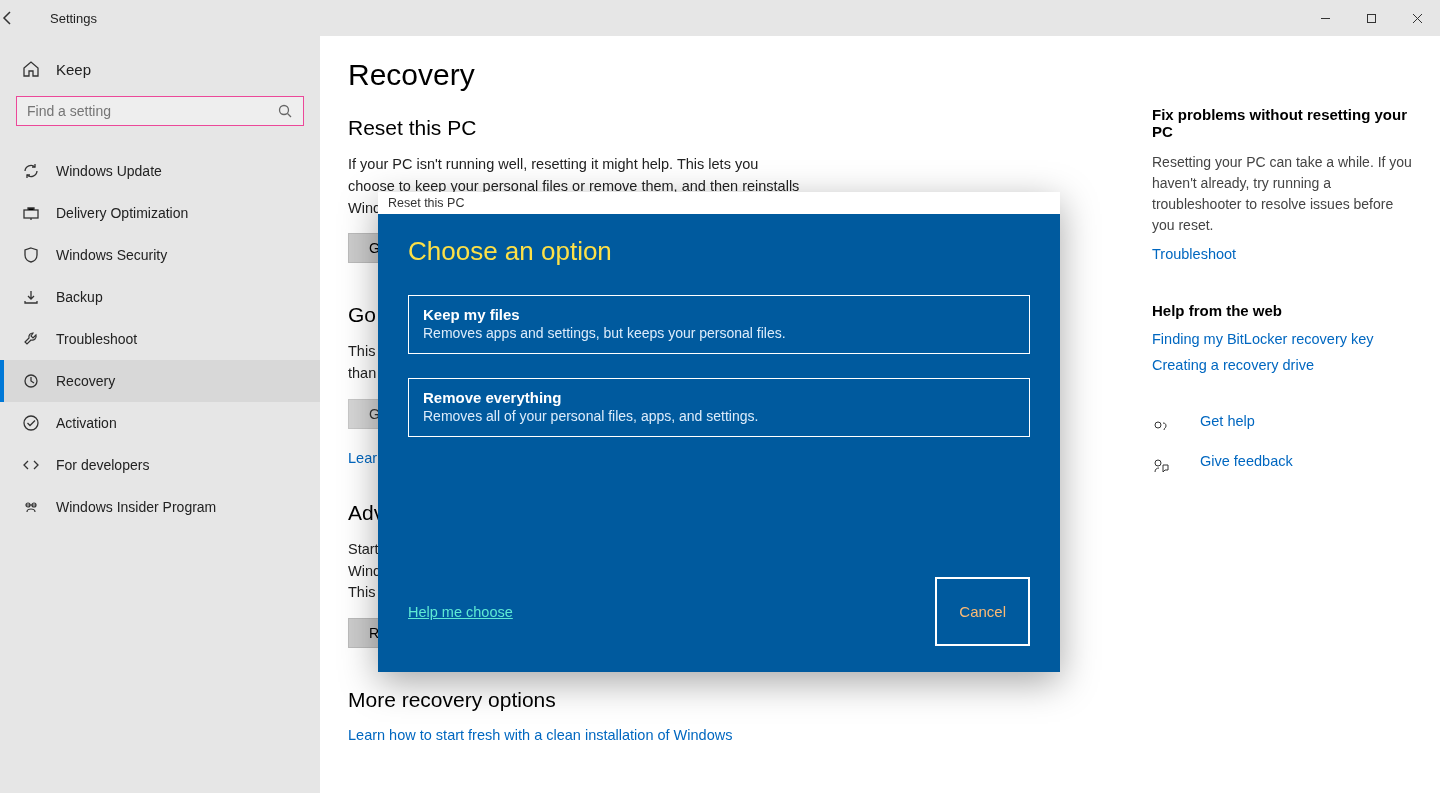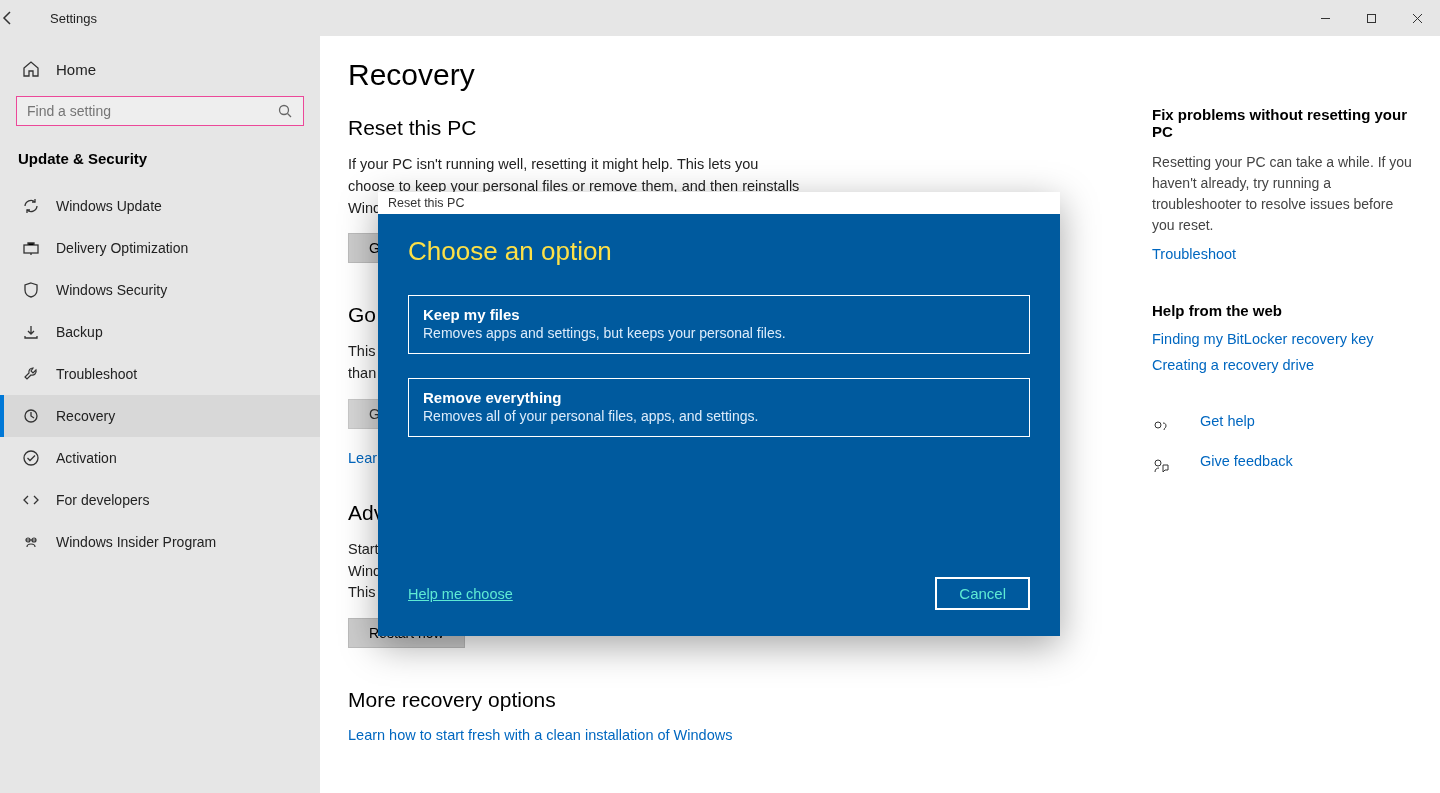--- a/index.html
+++ b/index.html
@@ -40,21 +40,21 @@
 
 .overlay-dialog { position: absolute; left: 378px; top: 192px; width: 682px; background: #005A9E; box-shadow: 0 10px 35px rgba(0,0,0,0.35); }
 .dialog-title-strip { background: #fff; padding: 4px 10px; font-size: 12.5px; color: #333; }
 .dialog-body { padding: 22px 30px 26px; color: #fff; }
 .dialog-heading { font-size: 26px; font-weight: 400; margin-bottom: 28px; color: #fde047; }
 .option-box { border: 1.5px solid #fff; padding: 10px 14px 12px; margin-bottom: 24px; }
 .option-box .opt-title { font-weight: 700; font-size: 15px; }
 .option-box .opt-desc { font-size: 14px; color: #dcecfb; margin-top: 2px; }
 .dialog-footer { display: flex; justify-content: space-between; align-items: center; margin-top: 140px; }
 .help-link { color: #5eead4; text-decoration: underline; font-size: 14.5px; }
-.cancel-btn { border: 2px solid #fff; padding: 6px 22px; font-size: 15px; color: #5eead4; background: transparent; }
+.cancel-btn { border: 2px solid #fff; padding: 24px 22px; font-size: 15px; color: #fdba74; background: transparent; }
 
 svg { display: block; }
 </style>
 </head>
 <body>
 
 <div class="titlebar">
   <div class="back">
     <svg width="16" height="16" viewBox="0 0 16 16">
         <path d="M10 2 L4 8 L10 14" stroke="#333" stroke-width="1.5" fill="none"></path>
@@ -80,32 +80,31 @@
   </div>
 </div>
 
 <div class="sidebar">
   <div class="side-home">
     <span class="side-icon">
         <svg width="18" height="18" viewBox="0 0 18 18">
           <path d="M2 8 L9 2 L16 8 V16 H11 V11 H7 V16 H2 Z" stroke="#333" stroke-width="1.3" fill="none"></path>
         </svg>
       </span>
-    <span>Home</span>
+    <span>Keep</span>
   </div>
   <div class="search-box">
     <input placeholder="Find a setting" style="">
     <span>
         <svg width="16" height="16" viewBox="0 0 16 16">
           <circle cx="7" cy="7" r="4.5" stroke="#666" stroke-width="1.3" fill="none"></circle>
           <line x1="10.5" y1="10.5" x2="14" y2="14" stroke="#666" stroke-width="1.3"></line>
         </svg>
       </span>
   </div>
-  <div class="side-section">Update &amp; Security</div>
 
   <div class="side-item">
     <span class="side-icon">
         <svg width="18" height="18" viewBox="0 0 18 18">
           <path d="M3 9a6 6 0 0 1 10-4M15 9a6 6 0 0 1-10 4" stroke="#333" stroke-width="1.3" fill="none"></path>
           <path d="M13 2v3h-3M5 16v-3h3" stroke="#333" stroke-width="1.3" fill="none"></path>
         </svg>
       </span>
     <span>Windows Update</span>
   </div>

